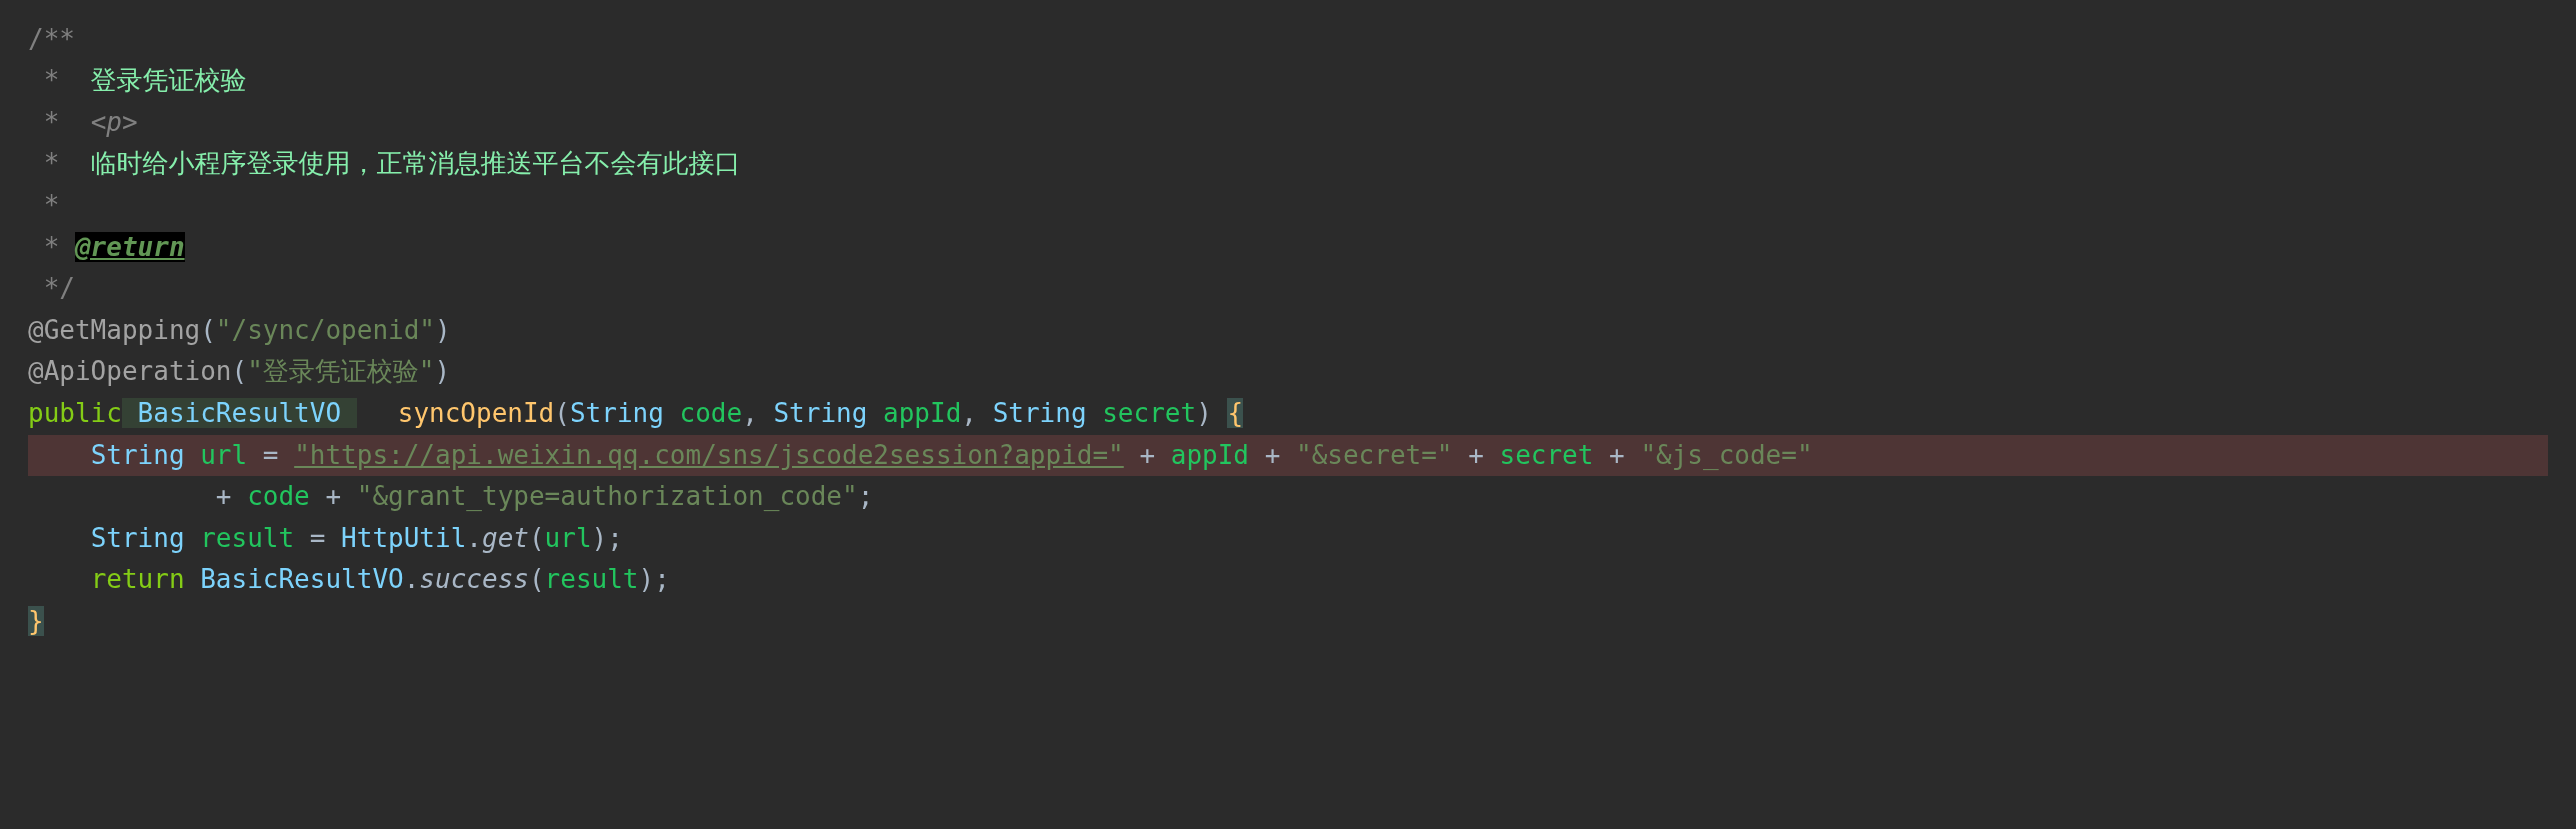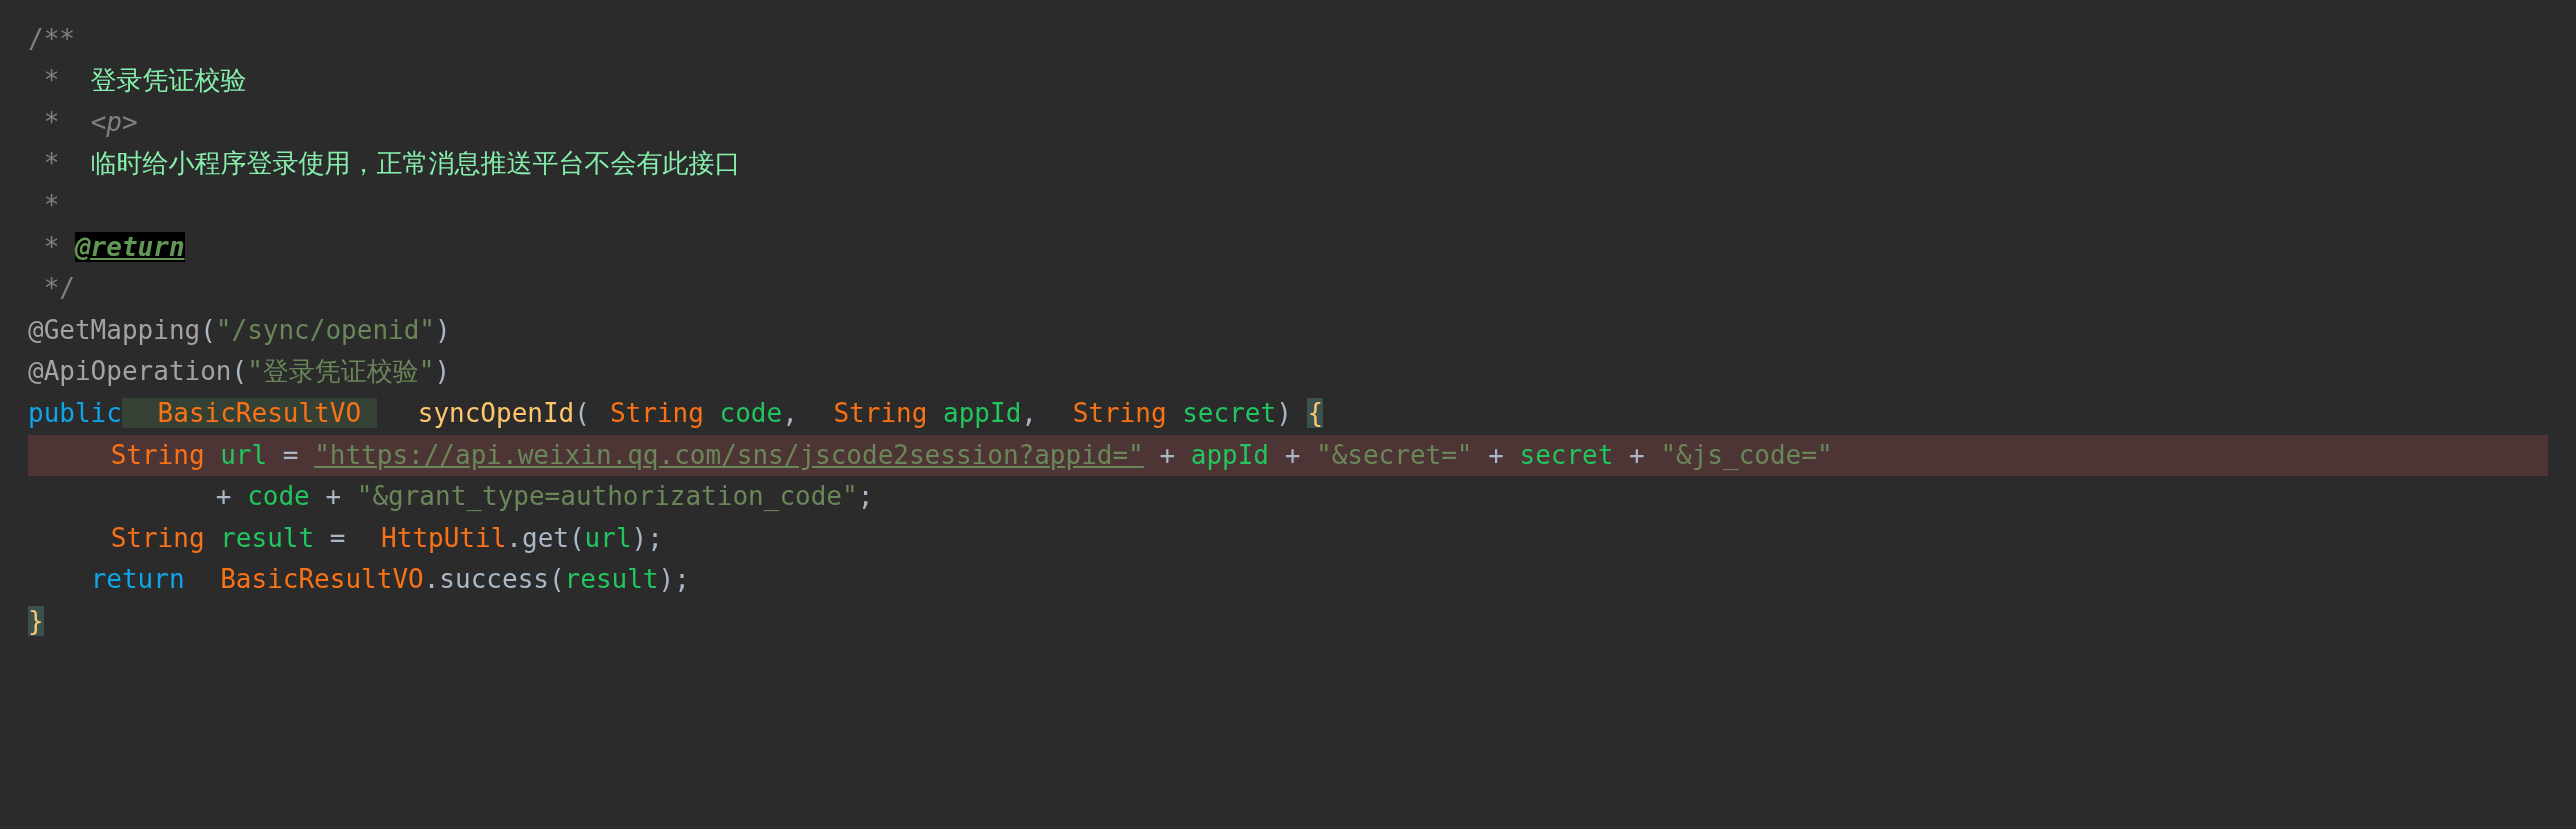--- a/index.html
+++ b/index.html
@@ -37,45 +37,45 @@
       color: #a3a3a3;
     }
     .string {
       color: #6a8759;
     }
     .string-url {
       color: #6a8759;
       text-decoration: underline;
     }
     .keyword {
-      color: #0ea5e9;
+      color: #84cc16;
     }
     .method-name {
       color: #ffc66d;
       padding-left: 41px;
     }
     .static-method {
       color: #a9b7c6;
+      font-style: italic;
     }
     .punctuation {
       color: #a9b7c6;
     }
     .paren {
       color: #a9b7c6;
     }
     .brace {
       color: #a9b7c6;
     }
     .brace-highlight {
       background-color: #3b514d;
       color: #ffc66d;
     }
     .type-class {
-      color: #f97316;
-      margin-left: 20px;
+      color: #7dd3fc;
     }
     .param-name {
       color: #22c55e;
     }
     .indent {
       display: inline-block;
     }
     .line {
       display: block;
     }

